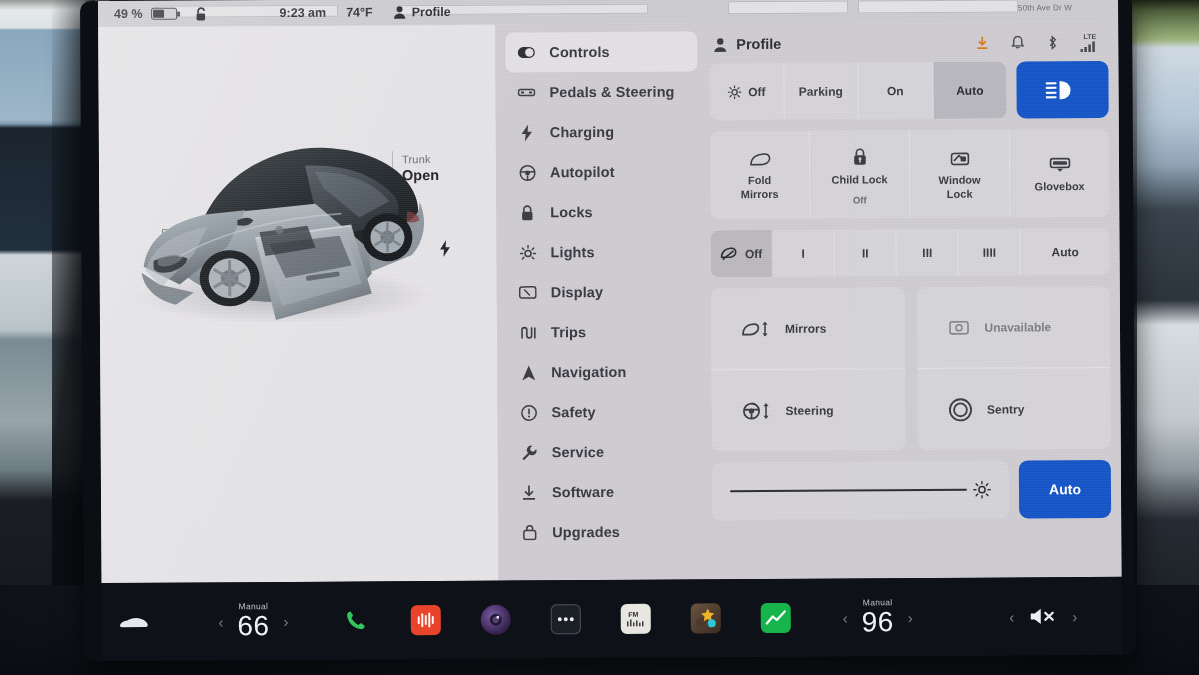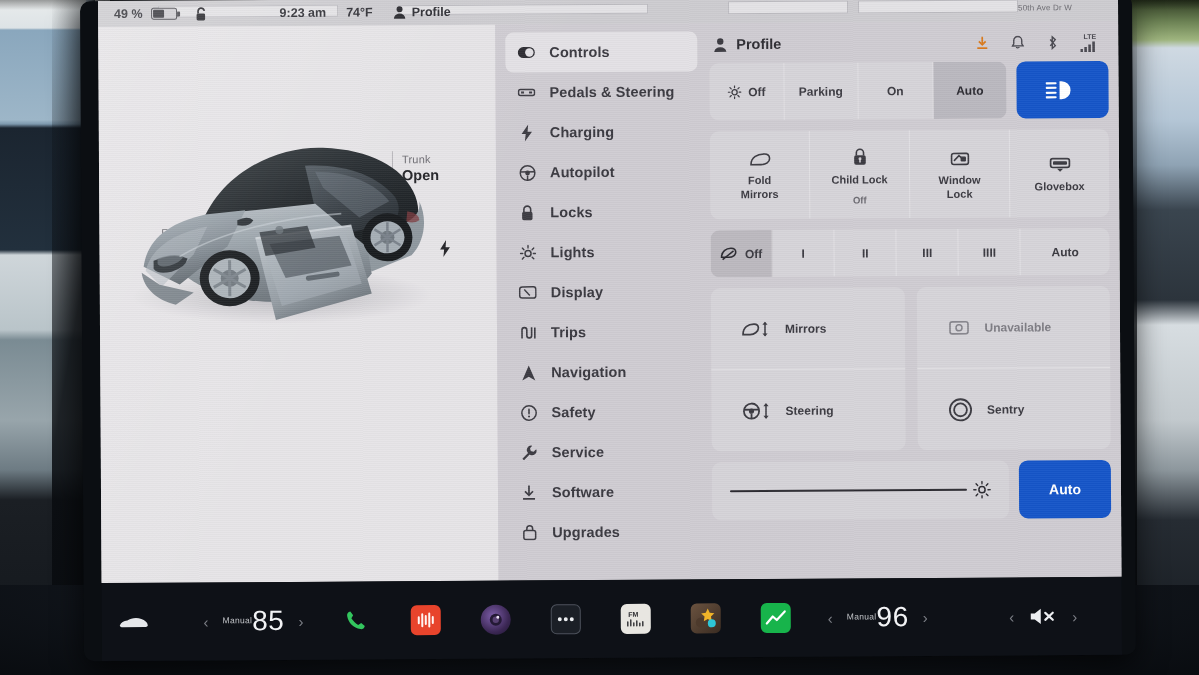--- a/index.html
+++ b/index.html
@@ -270,21 +270,21 @@
     position: absolute; left: 18px; top: 582px; width: 1020px; height: 78px;
     background: #0e1117;
     display: flex; align-items: center;
     color: #e9eaec;
   }
   .tb-car { width: 74px; display: flex; align-items: center; justify-content: center; }
   .climate {
     display: flex; align-items: center; gap: 14px;
     width: 200px; justify-content: center;
   }
-  .climate-center { display: flex; flex-direction: row; align-items: center; line-height: 1; }
+  .climate-center { display: flex; flex-direction: column; align-items: center; line-height: 1; }
   .climate-mode { font-size: 8.5px; color: #c2c4c8; letter-spacing: .3px; margin-bottom: 2px; }
   .climate-temp { font-size: 28px; font-weight: 400; color: #f2f3f5; letter-spacing: .5px; }
   .chev { font-size: 15px; color: #7b7e85; }
   .apps { flex: 1; display: flex; align-items: center; justify-content: center; gap: 40px; }
   .app-icon {
     width: 30px; height: 30px; border-radius: 6px;
     display: flex; align-items: center; justify-content: center;
     font-size: 11px; overflow: hidden; position: relative;
   }
   .vol { display: flex; align-items: center; gap: 14px; width: 180px; justify-content: center; }
@@ -863,21 +863,21 @@
       <svg width="30" height="14" viewBox="0 0 30 14">
             <path d="M1 10.4 C2 7.6 5 6.2 8.6 5.6 C12 3.2 18 2.4 22.6 4.2 C26 5.4 28.6 7.4 29 10.4 C29 11.6 27.8 12.2 26 12.2 H4 C2.2 12.2 1 11.6 1 10.4 Z" fill="#e5e7ea"></path>
           </svg>
     </span>
   </div>
 
   <div class="climate">
     <span class="chev">‹</span>
     <span class="climate-center">
       <span class="climate-mode">Manual</span>
-      <span class="climate-temp">85</span>
+      <span class="climate-temp">66</span>
     </span>
     <span class="chev">›</span>
   </div>
 
   <div class="apps">
     <span class="app-icon" style="background:transparent">
       <svg width="24" height="24" viewBox="0 0 24 24">
             <path d="M6.6 3 C4.4 3.4 3 5.4 3.4 7.4 C4.6 14.4 9.6 19.4 16.6 20.6 C18.6 21 20.6 19.6 21 17.4 L17.4 14.6 L14.4 16.4 C12 15 9 12 7.6 9.6 L9.4 6.6 Z" fill="#33c55e"></path>
           </svg>
     </span>

